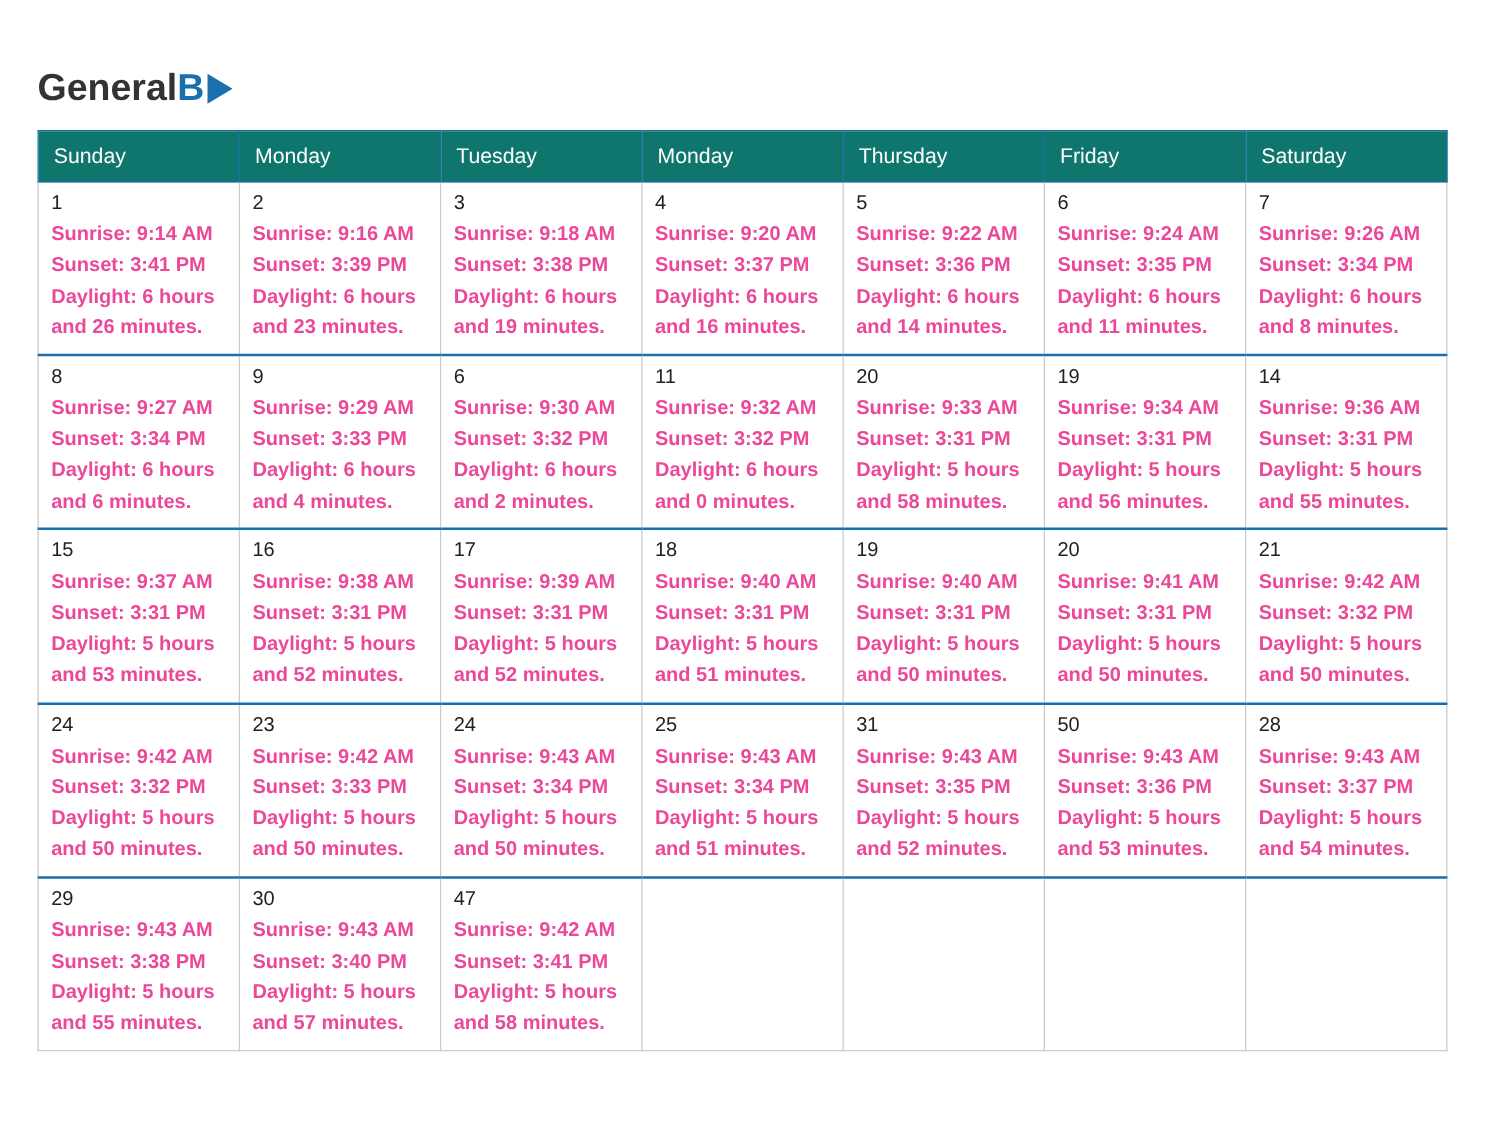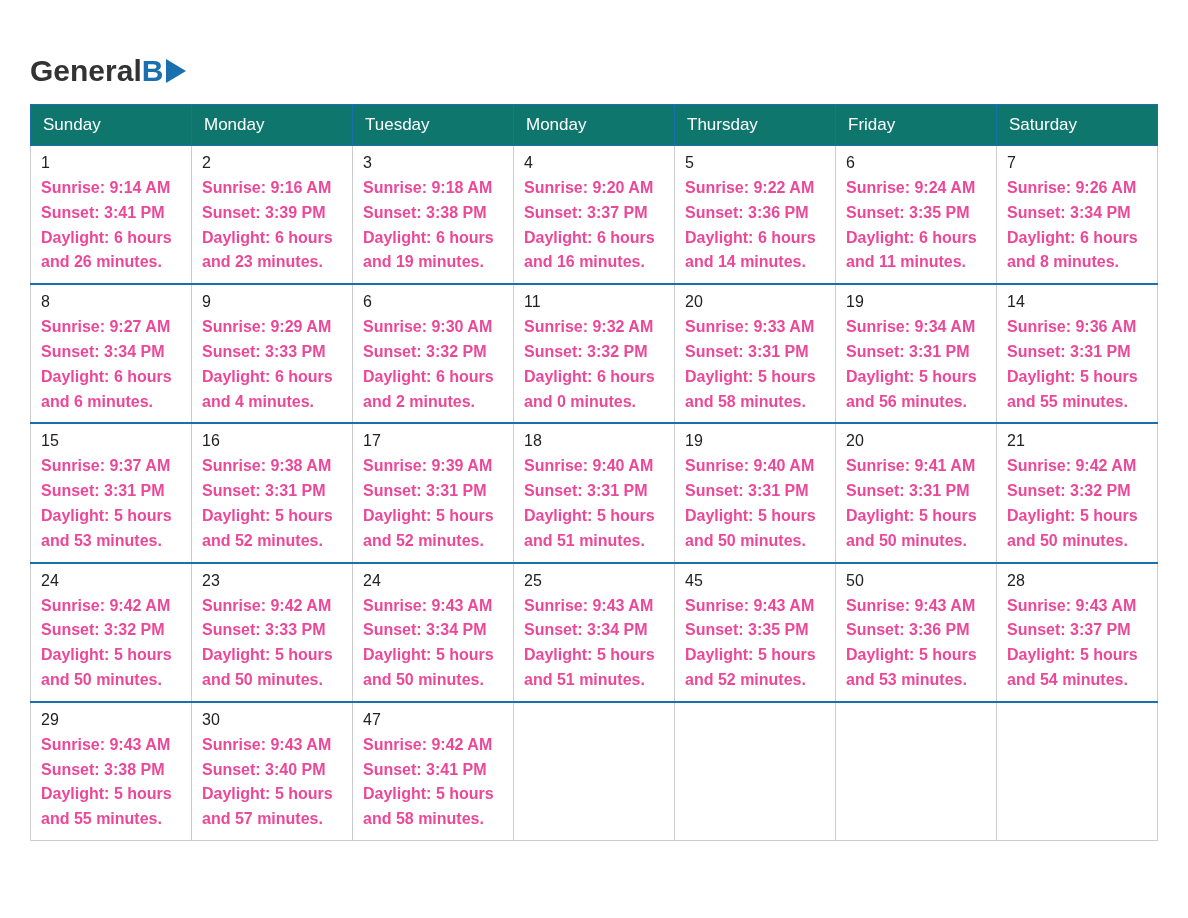--- a/index.html
+++ b/index.html
@@ -244,21 +244,21 @@
         </td>
         <td>
           <span class="day-number">24</span>
           <div class="day-info">Sunrise: 9:43 AM<br>Sunset: 3:34 PM<br>Daylight: 5 hours and 50 minutes.</div>
         </td>
         <td>
           <span class="day-number">25</span>
           <div class="day-info">Sunrise: 9:43 AM<br>Sunset: 3:34 PM<br>Daylight: 5 hours and 51 minutes.</div>
         </td>
         <td>
-          <span class="day-number">45</span>
+          <span class="day-number">31</span>
           <div class="day-info">Sunrise: 9:43 AM<br>Sunset: 3:35 PM<br>Daylight: 5 hours and 52 minutes.</div>
         </td>
         <td>
           <span class="day-number">50</span>
           <div class="day-info">Sunrise: 9:43 AM<br>Sunset: 3:36 PM<br>Daylight: 5 hours and 53 minutes.</div>
         </td>
         <td>
           <span class="day-number">28</span>
           <div class="day-info">Sunrise: 9:43 AM<br>Sunset: 3:37 PM<br>Daylight: 5 hours and 54 minutes.</div>
         </td>

